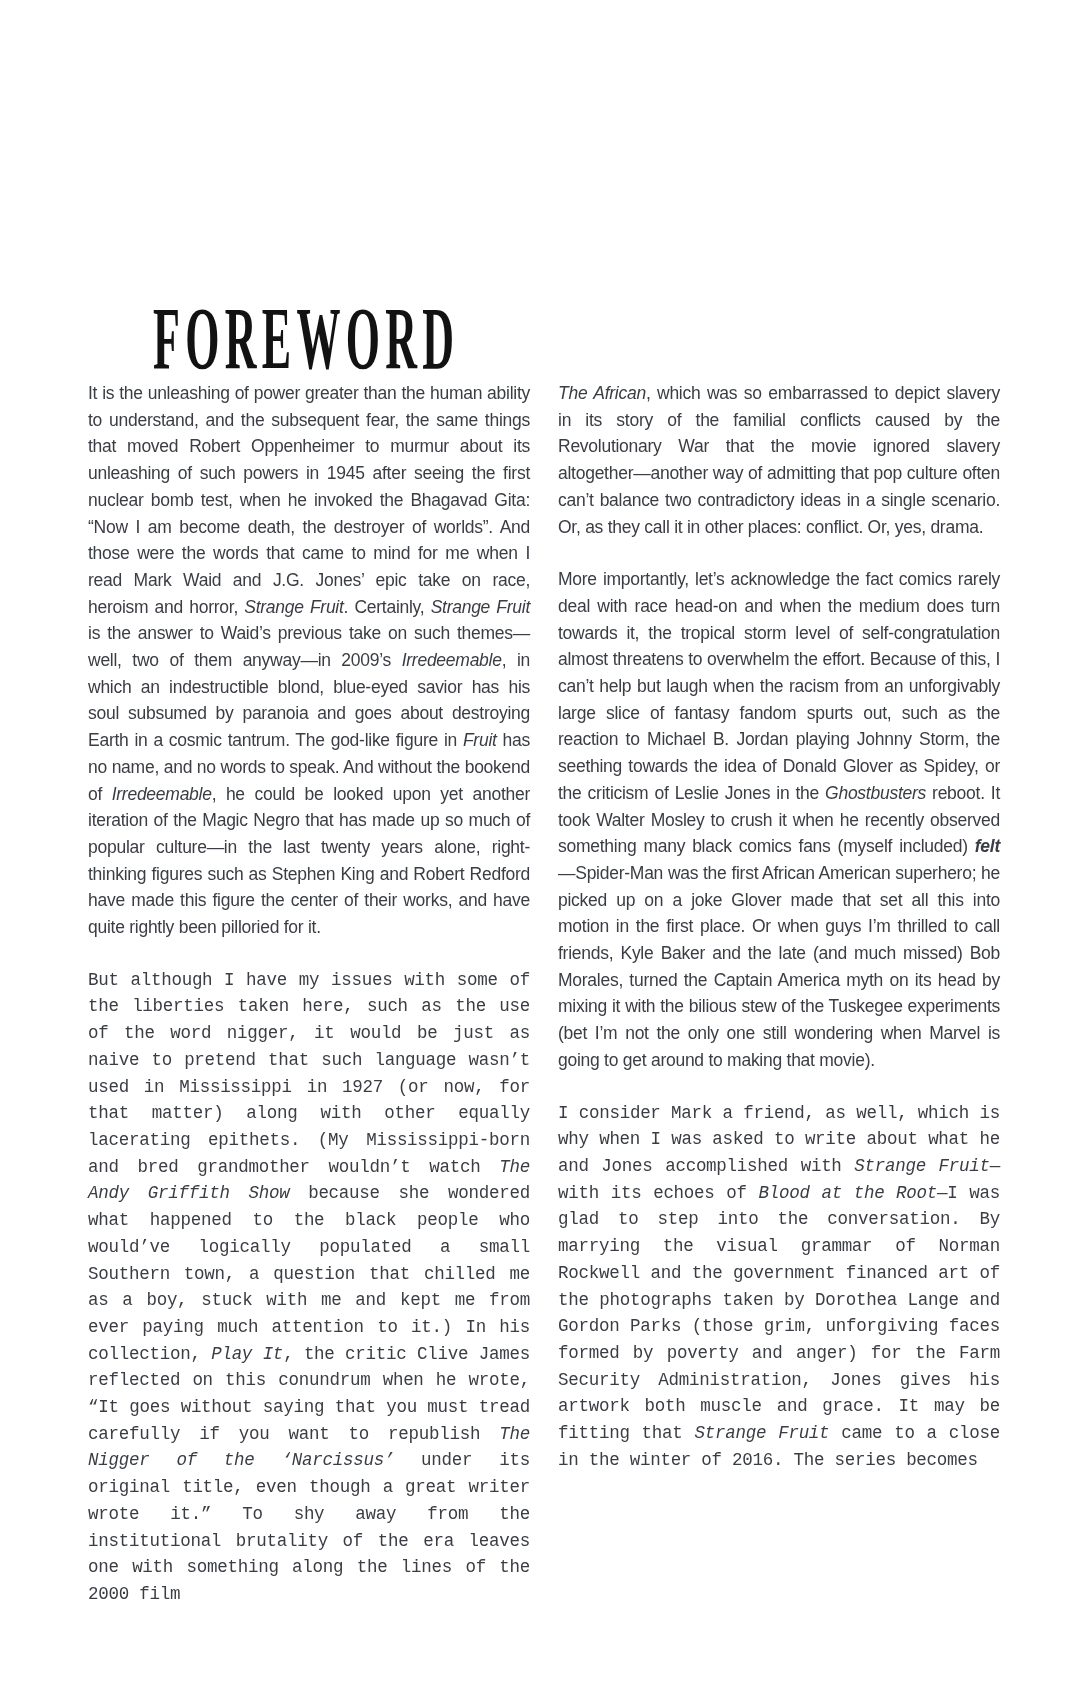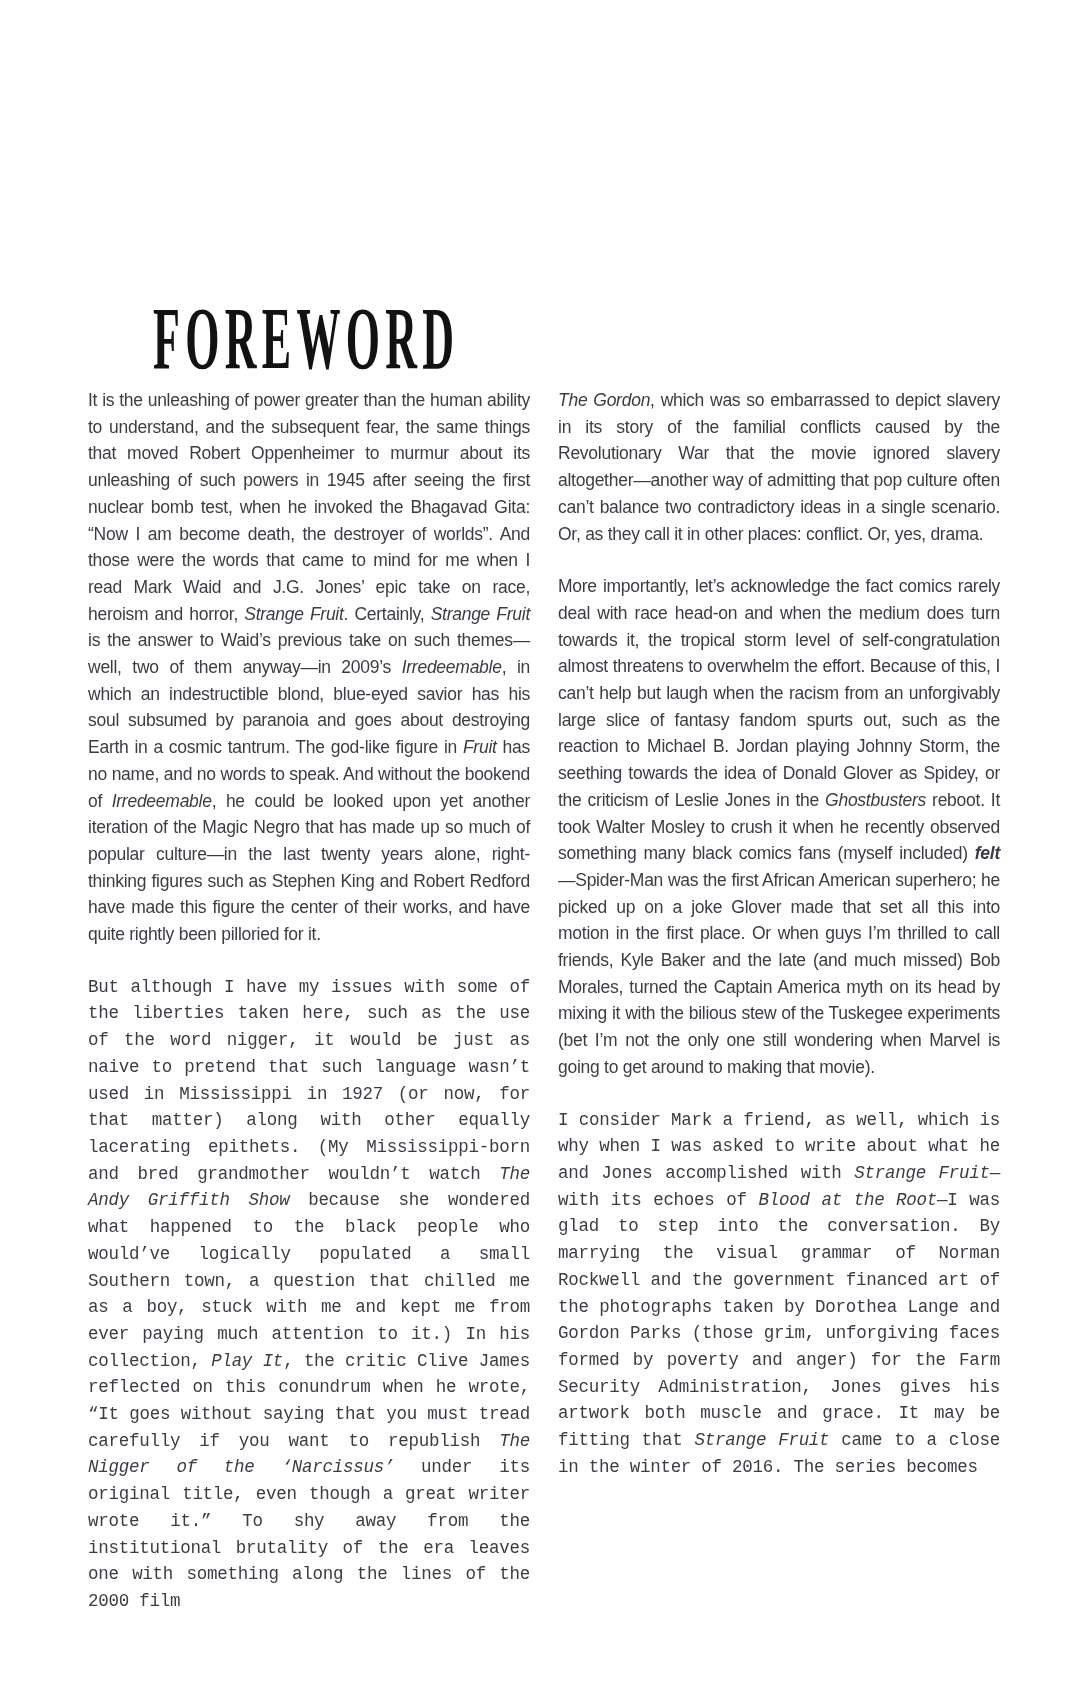--- a/index.html
+++ b/index.html
@@ -36,21 +36,20 @@
   }
   .columns {
     display: flex;
     gap: 28px;
     padding: 0 88px;
     margin-top: -2px;
   }
   .column {
     flex: 1 1 0;
     min-width: 0;
-    margin-top: 7px;
   }
   .column p {
     margin: 0 0 26px 0;
     font-size: 17.5px;
     line-height: 26.7px;
     letter-spacing: -0.015em;
     text-align: justify;
     color: #3a3d43;
   }
   .column p:last-child { margin-bottom: 0; font-family: Liberation Mono, monospace; }
@@ -63,18 +62,18 @@
 <div class="page">
   <div class="title-wrap">
     <span class="book-title">FOREWORD</span>
   </div>
   <div class="columns">
     <div class="column">
         <p><span>It is the unleashing of power greater than the human ability to understand, and the subsequent fear, the same things that moved Robert Oppenheimer to murmur about its unleashing of such powers in 1945 after seeing the first nuclear bomb test, when he invoked the Bhagavad Gita: “Now I am become death, the destroyer of worlds”. And those were the words that came to mind for me when I read Mark Waid and J.G. Jones’ epic take on race, heroism and horror, </span><em>Strange Fruit</em><span>. Certainly, </span><em>Strange Fruit</em><span> is the answer to Waid’s previous take on such themes—well, two of them anyway—in 2009’s </span><em>Irredeemable</em><span>, in which an indestructible blond, blue-eyed savior has his soul subsumed by paranoia and goes about destroying Earth in a cosmic tantrum. The god-like figure in </span><em>Fruit</em><span> has no name, and no words to speak. And without the bookend of </span><em>Irredeemable</em><span>, he could be looked upon yet another iteration of the Magic Negro that has made up so much of popular culture—in the last twenty years alone, right-thinking figures such as Stephen King and Robert Redford have made this figure the center of their works, and have quite rightly been pilloried for it.</span></p>
         <p><span>But although I have my issues with some of the liberties taken here, such as the use of the word nigger, it would be just as naive to pretend that such language wasn’t used in Mississippi in 1927 (or now, for that matter) along with other equally lacerating epithets.  (My Mississippi-born and bred grandmother wouldn’t watch </span><em>The Andy Griffith Show</em><span> because she wondered what happened to the black people who would’ve logically populated a small Southern town, a question that chilled me as a boy, stuck with me and kept me from ever paying much attention to it.) In his collection, </span><em>Play It</em><span>, the critic Clive James reflected on this conundrum when he wrote, “It goes without saying that you must tread carefully if you want to republish </span><em>The Nigger of the ‘Narcissus’</em><span> under its original title, even though a great writer wrote it.” To shy away from the institutional brutality of the era leaves one with something along the lines of the 2000 film</span></p>
       </div>
     <div class="column">
-        <p><em>The Gordon</em><span>, which was so embarrassed to depict slavery in its story of the familial conflicts caused by the Revolutionary War that the movie ignored slavery altogether—another way of admitting that pop culture often can’t balance two contradictory ideas in a single scenario. Or, as they call it in other places: conflict. Or, yes, drama.</span></p>
+        <p><em>The African</em><span>, which was so embarrassed to depict slavery in its story of the familial conflicts caused by the Revolutionary War that the movie ignored slavery altogether—another way of admitting that pop culture often can’t balance two contradictory ideas in a single scenario. Or, as they call it in other places: conflict. Or, yes, drama.</span></p>
         <p><span>More importantly, let’s acknowledge the fact comics rarely deal with race head-on and when the medium does turn towards it, the tropical storm level of self-congratulation almost threatens to overwhelm the effort. Because of this, I can’t help but laugh when the racism from an unforgivably large slice of fantasy fandom spurts out, such as the reaction to Michael B. Jordan playing Johnny Storm, the seething towards the idea of Donald Glover as Spidey, or the criticism of Leslie Jones in the </span><em>Ghostbusters</em><span> reboot. It took Walter Mosley to crush it when he recently observed something many black comics fans (myself included) </span><em class="bold">felt</em><span>—Spider-Man was the first African American superhero; he picked up on a joke Glover made that set all this into motion in the first place. Or when guys I’m thrilled to call friends, Kyle Baker and the late (and much missed) Bob Morales, turned the Captain America myth on its head by mixing it with the bilious stew of the Tuskegee experiments (bet I’m not the only one still wondering when Marvel is going to get around to making that movie).</span></p>
         <p><span>I consider Mark a friend, as well, which is why when I was asked to write about what he and Jones accomplished with </span><em>Strange Fruit</em><span>—with its echoes of </span><em>Blood at the Root</em><span>—I was glad to step into the conversation. By marrying the visual grammar of Norman Rockwell and the government financed art of the photographs taken by Dorothea Lange and Gordon Parks (those grim, unforgiving faces formed by poverty and anger) for the Farm Security Administration, Jones gives his artwork both muscle and grace. It may be fitting that </span><em>Strange Fruit</em><span> came to a close in the winter of 2016. The series becomes</span></p>
       </div>
   </div>
 </div>
 
 </body></html>

